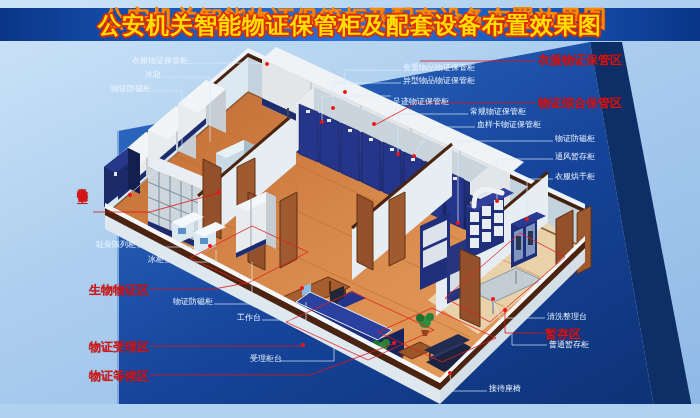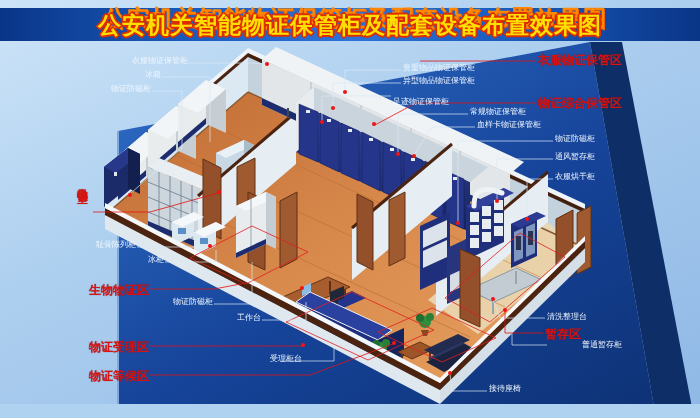--- a/index.html
+++ b/index.html
@@ -348,31 +348,31 @@
 <div class="banner"></div>
 <div class="title">公安机关智能物证保管柜及配套设备布置效果图</div>
 
 <div class="lbl lbl-r" style="right:512px;top:57px">衣服物证保管柜</div>
 <div class="lbl lbl-r" style="right:539px;top:71px">冰箱</div>
 <div class="lbl lbl-r" style="right:549px;top:85px">物证防磁柜</div>
 <div class="lbl lbl-r" style="right:564px;top:241px">耻骨陈列柜</div>
 <div class="lbl lbl-r" style="right:536px;top:256px">冰柜</div>
 <div class="lbl lbl-r" style="right:487px;top:298px">物证防磁柜</div>
 <div class="lbl lbl-r" style="right:439px;top:314px">工作台</div>
-<div class="lbl lbl-r" style="right:398px;top:355px">受理柜台</div>
+<div class="lbl lbl-r" style="right:418px;top:355px">受理柜台</div>
 <div class="lbl" style="left:403px;top:64px">贵重物品物证保管柜</div>
 <div class="lbl" style="left:403px;top:77px">异型物品物证保管柜</div>
 <div class="lbl" style="left:393px;top:98px">足迹物证保管柜</div>
 <div class="lbl" style="left:470px;top:108px">常规物证保管柜</div>
 <div class="lbl" style="left:477px;top:121px">血样卡物证保管柜</div>
 <div class="lbl" style="left:555px;top:135px">物证防磁柜</div>
 <div class="lbl" style="left:555px;top:153px">通风暂存柜</div>
 <div class="lbl" style="left:555px;top:173px">衣服烘干柜</div>
 <div class="lbl" style="left:547px;top:313px">清洗整理台</div>
-<div class="lbl" style="left:582px;top:341px">普通暂存柜</div>
+<div class="lbl" style="left:549px;top:341px">普通暂存柜</div>
 <div class="lbl" style="left:489px;top:385px">接待座椅</div>
 
 <div class="zone zone-v" style="left:76px;top:180px">电子物证室</div>
 <div class="zone" style="right:551px;top:282px;position:absolute">生物物证区</div>
 <div class="zone" style="right:551px;top:339px">物证受理区</div>
 <div class="zone" style="right:551px;top:368px">物证等候区</div>
 <div class="zone" style="left:538px;top:52px">衣服物证保管区</div>
 <div class="zone" style="left:538px;top:95px">物证综合保管区</div>
 <div class="zone" style="left:545px;top:326px">暂存区</div>
 

